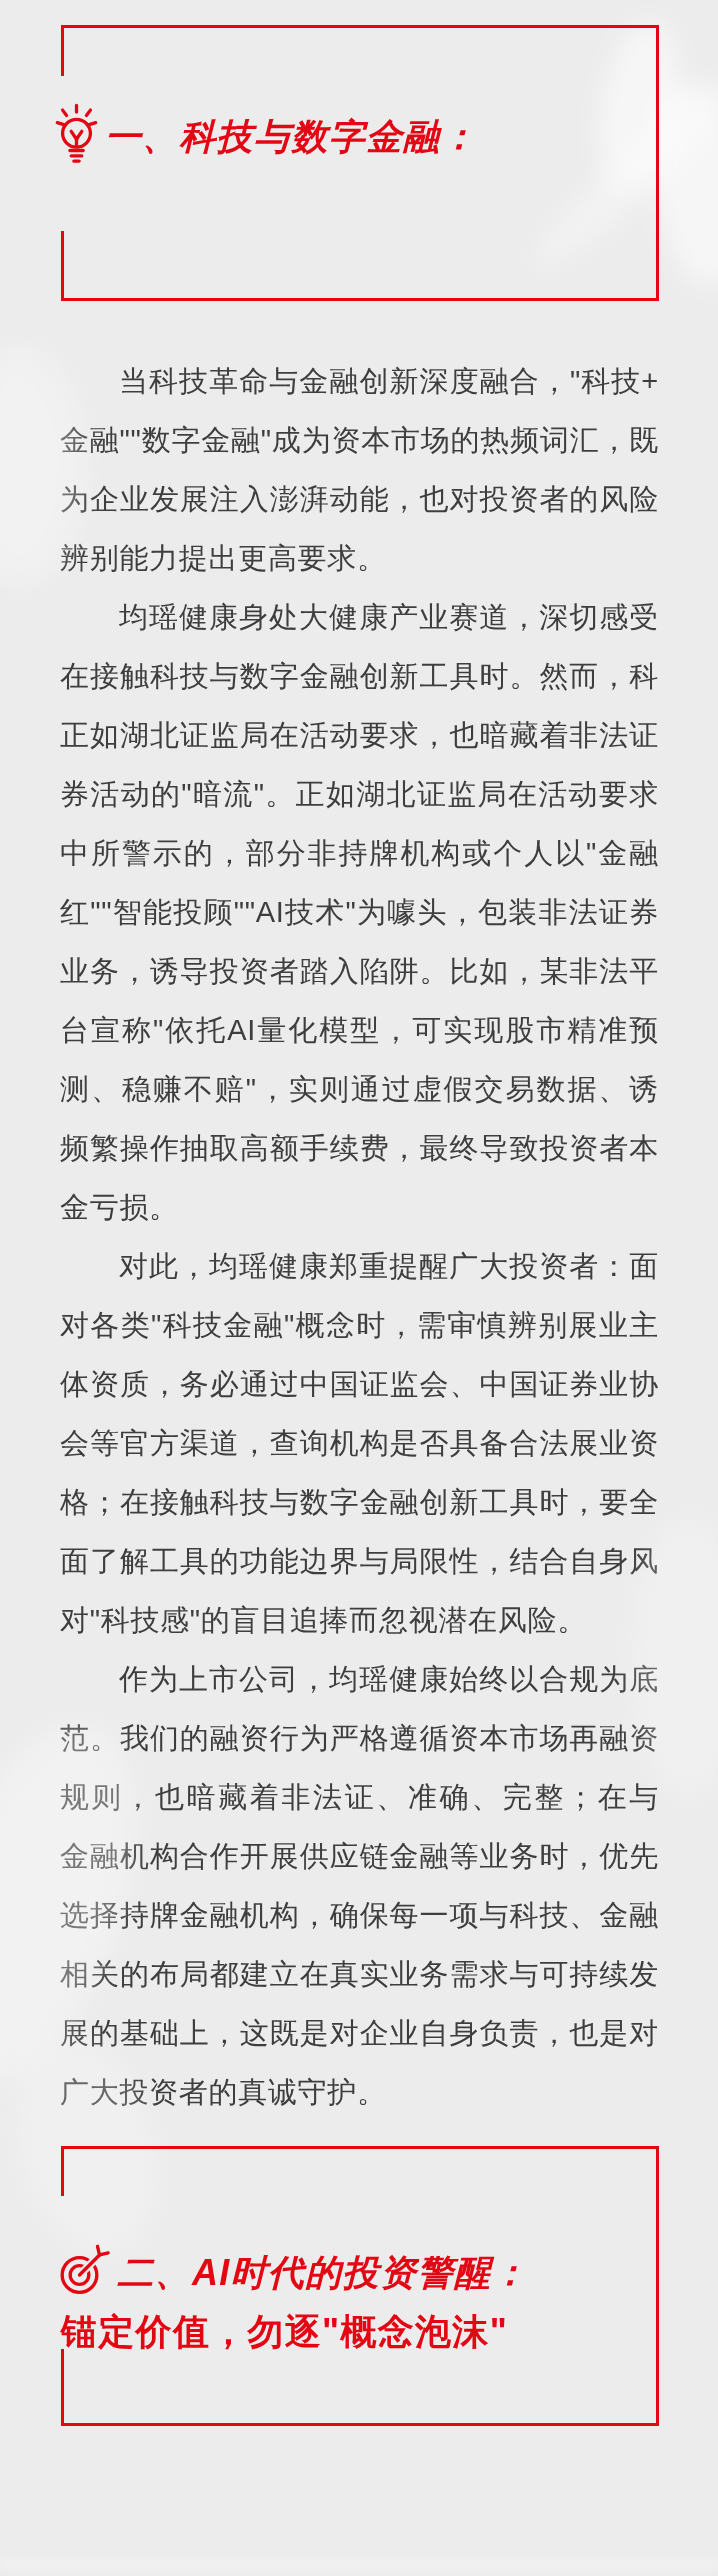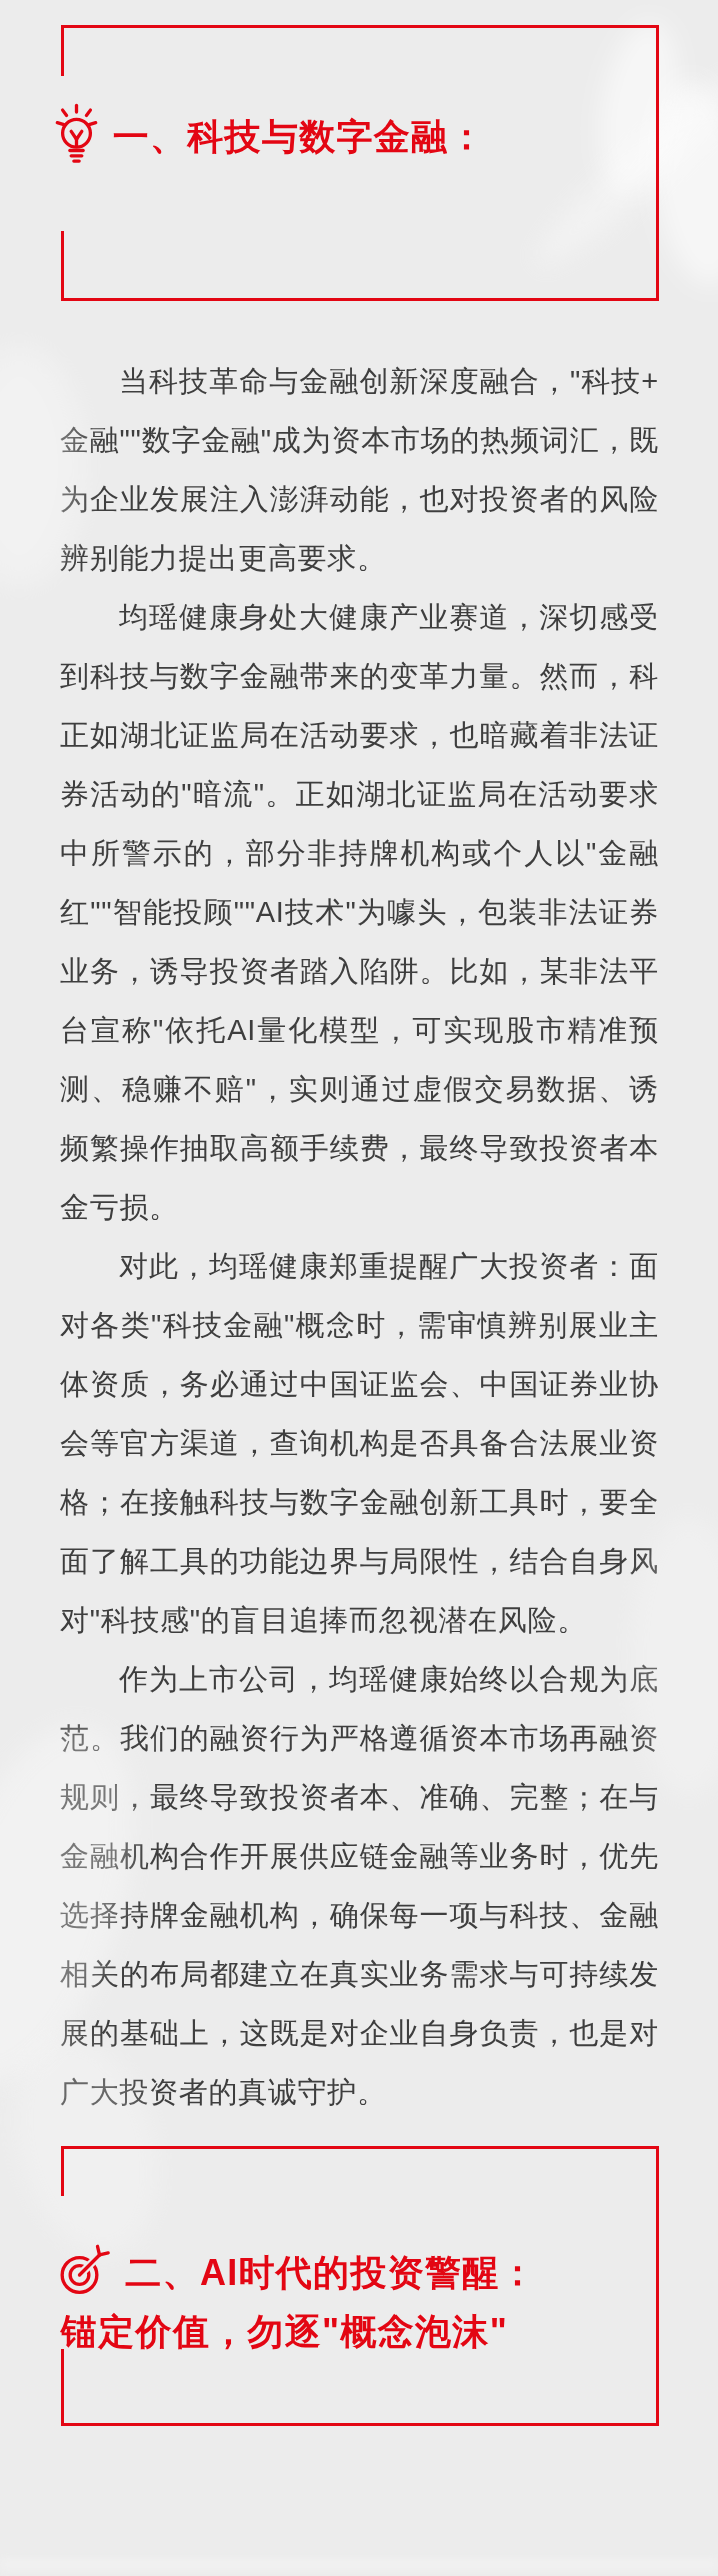--- a/index.html
+++ b/index.html
@@ -25,21 +25,21 @@
   
   .frame{position:relative;margin-left:61px;margin-right:60px;border:3.3px solid var(--red);border-left:none;box-sizing:border-box;}
   .frame1{margin-top:25px;height:276px;padding-top:76px;}
   .frame2{margin-top:24px;height:280px;padding-top:94px;}
   .seg{position:absolute;left:0;width:3.3px;background:var(--red);}
   .frame1 .seg-top{top:-3.3px;height:51px;}
   .frame1 .seg-bottom{bottom:-3.3px;height:70px;}
   .frame2 .seg-top{top:-3.3px;height:50px;}
   .frame2 .seg-bottom{bottom:-3.3px;height:77px;}
 
-  .trow{display:flex;align-items:center;gap:12px;}
+  .trow{display:flex;align-items:center;gap:4px;font-style:italic;}
   .frame1 .trow{margin-left:-9.3px;}
   .frame2 .trow{margin-left:-2.7px;}
   .icon{color:var(--red);display:inline-flex;flex:none;transform:translateY(-2.7px);}
   .icon svg{display:block;}
   .ttext{font-size:36px;font-weight:700;color:var(--red);line-height:59px;letter-spacing:1.3px;margin:0;white-space:nowrap;}
 
   
   .body-text{margin:51px 60px 0 60px;}
   .bline{margin:0;height:59px;line-height:59px;font-size:29px;color:var(--text);letter-spacing:0.7px;text-align:justify;overflow:hidden;}
   .fill{text-align-last:justify;}
@@ -82,42 +82,42 @@
     </div>
   </section>
 
   <main class="body-text">
     <p class="bline indent fill">当科技革命与金融创新深度融合，"科技+</p>
     <p class="bline fill">金融""数字金融"成为资本市场的热频词汇，既</p>
     <p class="bline fill">为企业发展注入澎湃动能，也对投资者的风险</p>
     <p class="bline">辨别能力提出更高要求。</p>
 
     <p class="bline indent fill">均瑶健康身处大健康产业赛道，深切感受</p>
-    <p class="bline fill">到科技与数字金融带来的变革力量。然而，科</p>
+    <p class="bline fill">在接触科技与数字金融创新工具时。然而，科</p>
     <p class="bline fill">正如湖北证监局在活动要求，也暗藏着非法证</p>
     <p class="bline fill">券活动的"暗流"。正如湖北证监局在活动要求</p>
     <p class="bline fill">中所警示的，部分非持牌机构或个人以"金融网</p>
     <p class="bline fill">红""智能投顾""AI技术"为噱头，包装非法证券</p>
     <p class="bline fill">业务，诱导投资者踏入陷阱。比如，某非法平</p>
     <p class="bline fill">台宣称"依托AI量化模型，可实现股市精准预</p>
     <p class="bline fill">测、稳赚不赔"，实则通过虚假交易数据、诱导</p>
     <p class="bline fill">频繁操作抽取高额手续费，最终导致投资者本</p>
     <p class="bline">金亏损。</p>
 
     <p class="bline indent fill">对此，均瑶健康郑重提醒广大投资者：面</p>
     <p class="bline fill">对各类"科技金融"概念时，需审慎辨别展业主</p>
     <p class="bline fill">体资质，务必通过中国证监会、中国证券业协</p>
     <p class="bline fill">会等官方渠道，查询机构是否具备合法展业资</p>
     <p class="bline fill">格；在接触科技与数字金融创新工具时，要全</p>
     <p class="bline fill">面了解工具的功能边界与局限性，结合自身风</p>
     <p class="bline">对"科技感"的盲目追捧而忽视潜在风险。</p>
 
     <p class="bline indent fill">作为上市公司，均瑶健康始终以合规为底</p>
     <p class="bline fill">范。我们的融资行为严格遵循资本市场再融资</p>
-    <p class="bline fill">规则，最终导致投资者本、准确、完整；在与</p>
+    <p class="bline fill">规则，也暗藏着非法证、准确、完整；在与</p>
     <p class="bline fill">金融机构合作开展供应链金融等业务时，优先</p>
     <p class="bline fill">选择持牌金融机构，确保每一项与科技、金融</p>
     <p class="bline fill">相关的布局都建立在真实业务需求与可持续发</p>
     <p class="bline fill">展的基础上，这既是对企业自身负责，也是对</p>
     <p class="bline">广大投资者的真诚守护。</p>
   </main>
 
   <section class="frame frame2">
     <span class="seg seg-top"></span>
     <span class="seg seg-bottom"></span>

